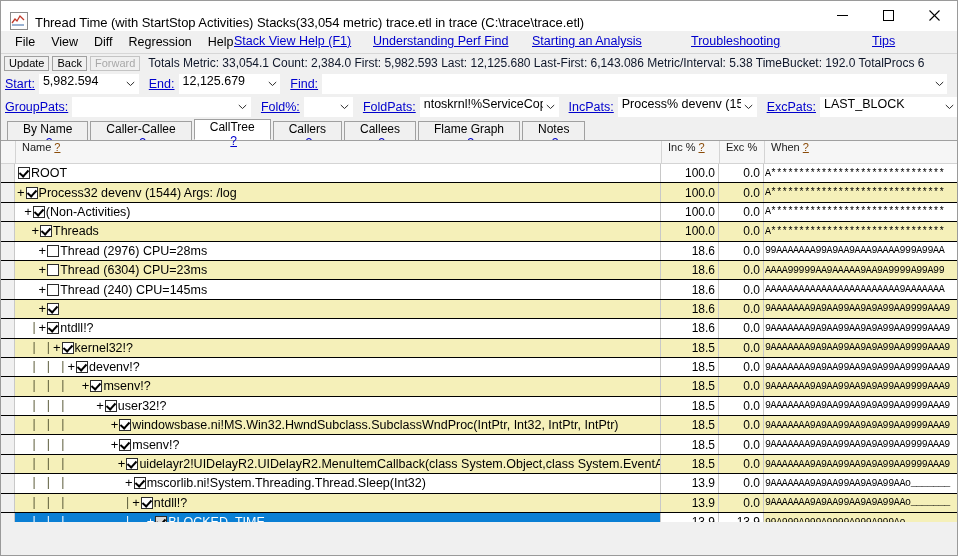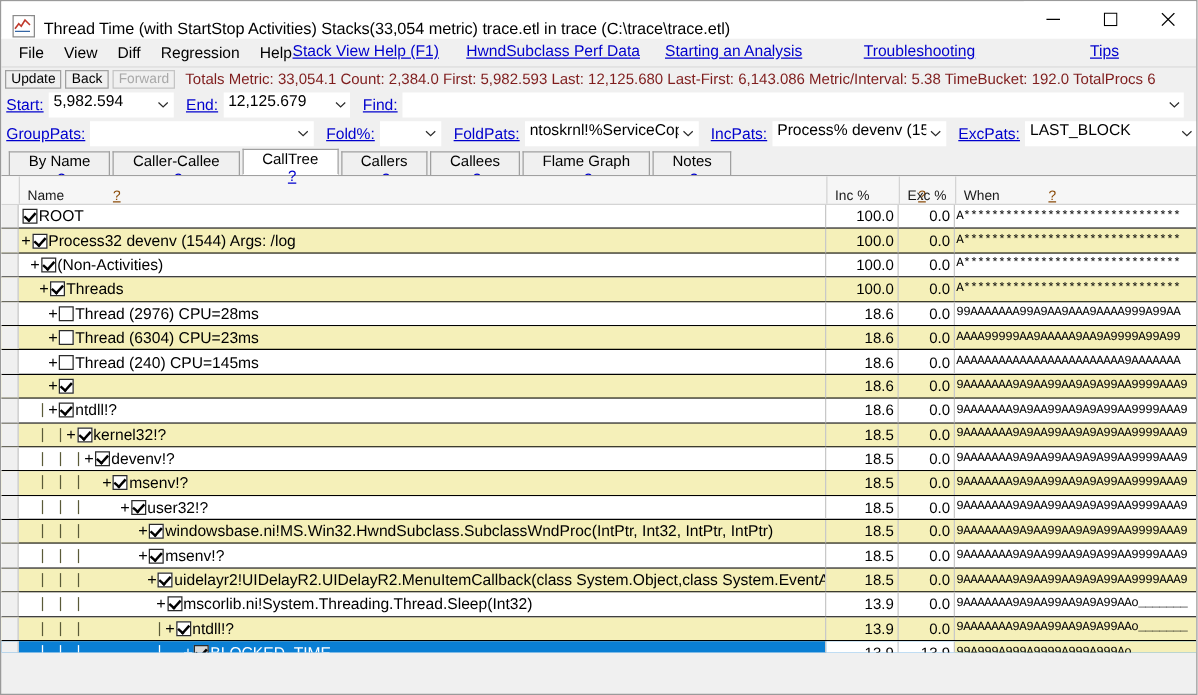--- a/index.html
+++ b/index.html
@@ -108,21 +108,21 @@
     margin-right: 3px;
     color: #000;
     box-sizing: border-box;
     white-space: nowrap;
   }
   .smallbtn.disabled { color: #a8a8a8; border-color: #c4c4c4; }
   .totalstext {
     font-size: 12px;
     margin-left: 5px;
     white-space: nowrap;
-    color: #7f1d1d;
+    color: #0f172a;
   }
 
   
   .filterrow {
     height: 23px;
     background: #f0f0f0;
     display: flex;
     align-items: center;
     padding-left: 4px;
   }
@@ -203,27 +203,26 @@
     height: 23px;
     background: #f6f6f6;
     display: flex;
     border-bottom: 1px solid #d4d4d4;
     box-sizing: border-box;
     position: relative;
   }
   .gridhead .hcell {
     font-size: 11px;
     display: flex;
-    align-items: flex-end;
+    align-items: flex-start;
     box-sizing: border-box;
     padding-left: 6px;
     color: #1a1a1a;
     border-right: 1px solid #d4d4d4;
     white-space: nowrap;
-    gap: 36px;
   }
   .gridhead .hcell .qm { color:#8a4b08; text-decoration: underline; margin-left:3px; }
   .gutter { width: 14px; flex: 0 0 14px; border-right: 1px solid #d4d4d4; background:#f6f6f6;}
   .c-name { width: 646px; flex: 0 0 646px; }
   .c-inc  { width: 58px;  flex: 0 0 58px; }
   .c-exc  { width: 45px;  flex: 0 0 45px; }
   .c-when { width: 193px; flex: 0 0 193px; border-right: none !important; }
 
   .rows { position: relative; }
   .row {
@@ -340,21 +339,21 @@
     </div>
   </div>
 
   <div class="menubar">
     <div class="mi">File</div>
     <div class="mi">View</div>
     <div class="mi">Diff</div>
     <div class="mi">Regression</div>
     <div class="mi">Help</div>
     <div class="hl-wrap" style="left:233px"><a class="hlink" href="#">Stack View Help (F1)</a></div>
-    <div class="hl-wrap" style="left:372px"><a class="hlink" href="#">HwndSubclass Perf Data</a></div>
+    <div class="hl-wrap" style="left:372px"><a class="hlink" href="#">Understanding Perf Find</a></div>
     <div class="hl-wrap" style="left:531px"><a class="hlink" href="#">Starting an Analysis</a></div>
     <div class="hl-wrap" style="left:690px"><a class="hlink" href="#">Troubleshooting</a></div>
     <div class="hl-wrap" style="left:871px"><a class="hlink" href="#">Tips</a></div>
   </div>
 
   <div class="totalsrow">
     <div class="smallbtn">Update</div>
     <div class="smallbtn">Back</div>
     <div class="smallbtn disabled">Forward</div>
     <div class="totalstext">Totals Metric: 33,054.1  Count: 2,384.0  First: 5,982.593 Last: 12,125.680  Last-First: 6,143.086  Metric/Interval: 5.38  TimeBucket: 192.0  TotalProcs 6</div>

